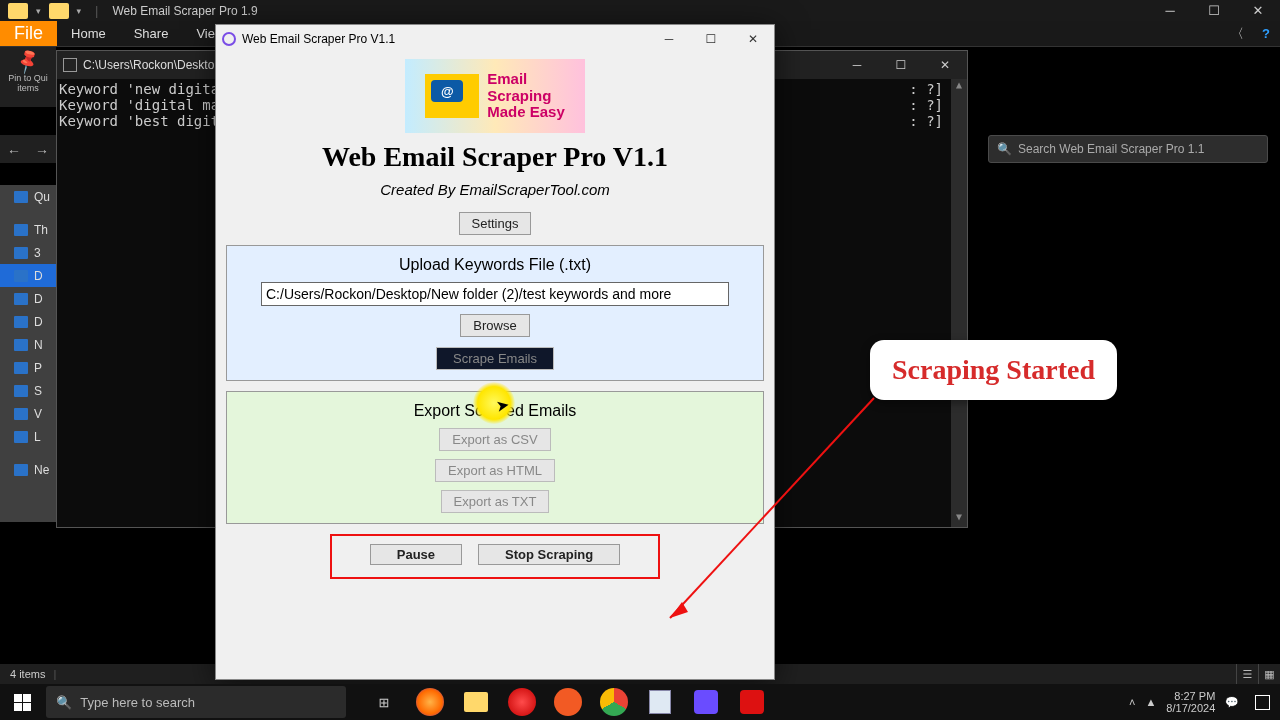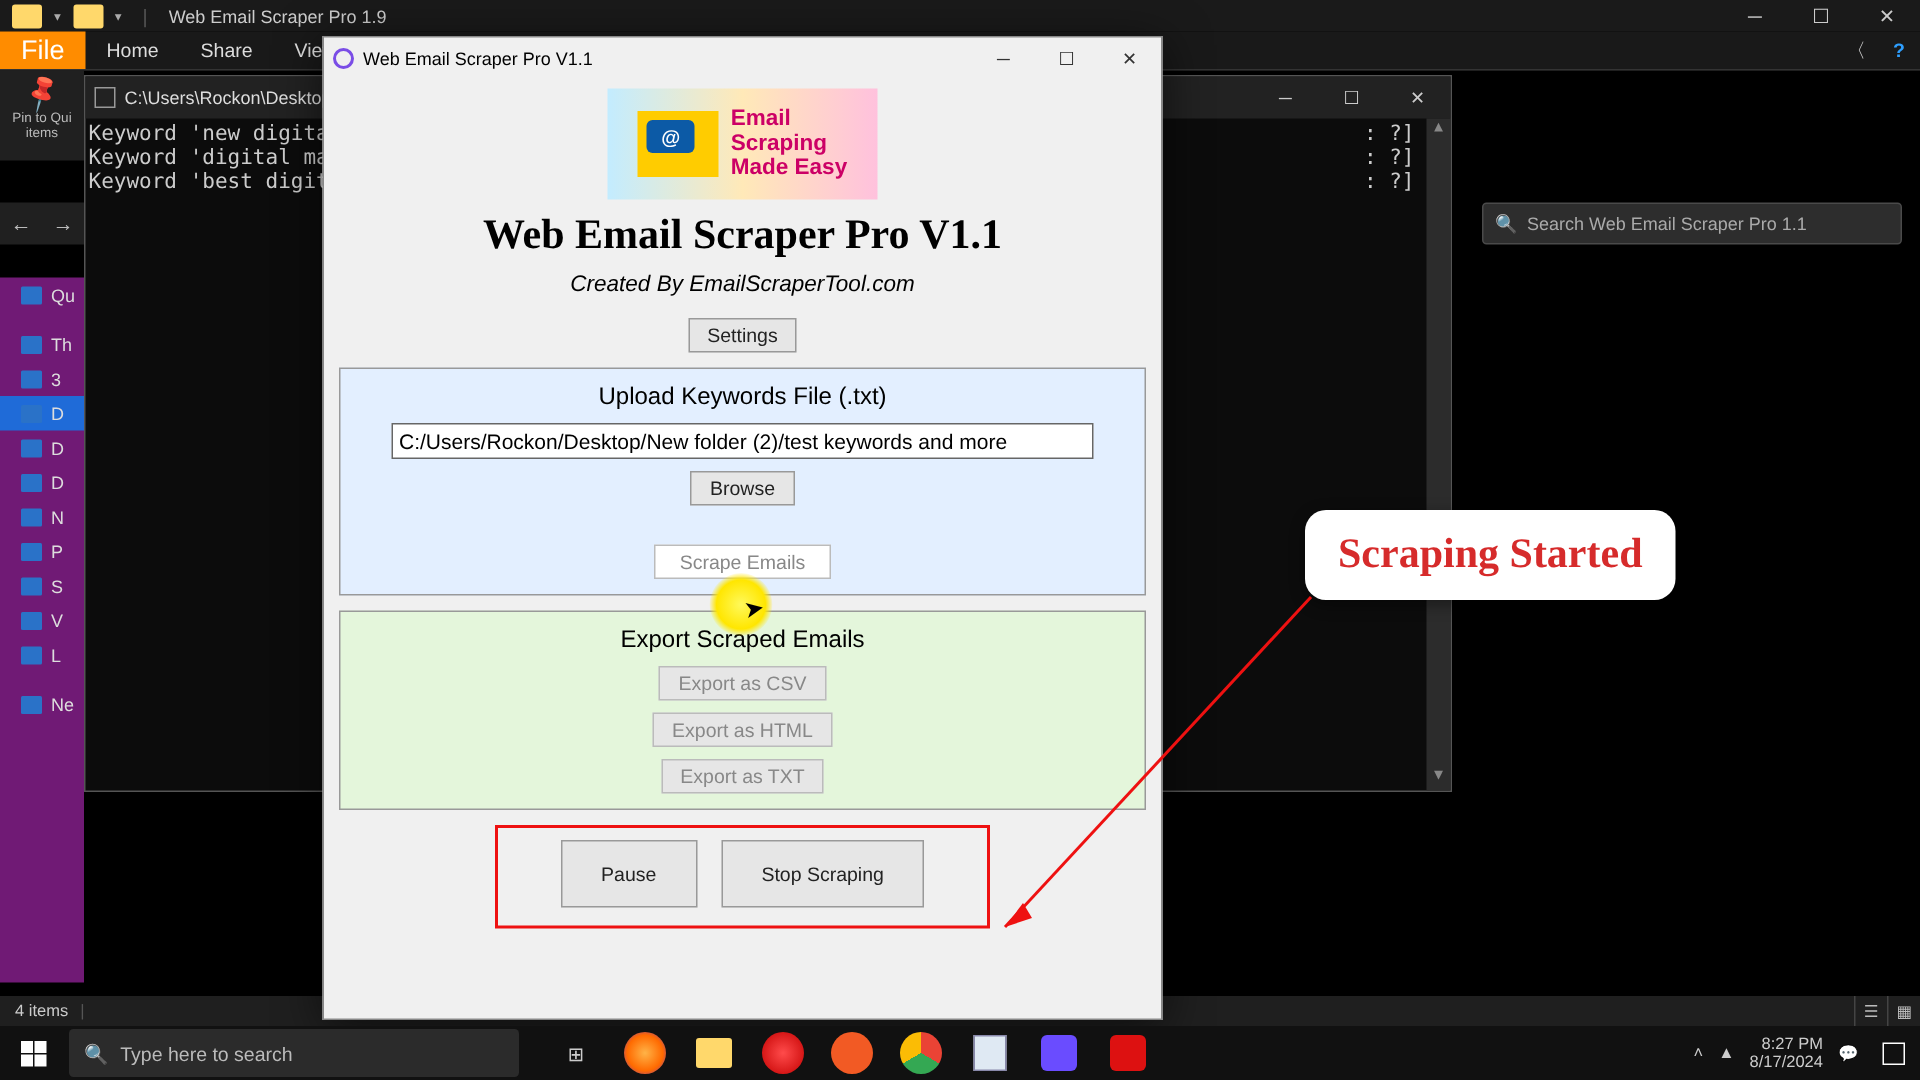--- a/index.html
+++ b/index.html
@@ -59,22 +59,22 @@
 .bgnav { position:absolute; left:0; top:135px; width:56px; height:28px;
   background:#202020; display:flex; align-items:center; justify-content:space-around; color:#bbb;}
 .navarr { font-size:14px; }
 
 .search-box { position:absolute; right:12px; top:135px; width:280px; height:28px;
   background:#2d2d2d; border:1px solid #4a4a4a; border-radius:3px; display:flex; align-items:center;
   color:#aaa; padding:0 8px; gap:6px; font-size:12px;}
 .search-box .magnify{font-size:12px;}
 
 
-.sidebar { position:absolute; left:0; top:185px; width:56px; height:470px;
-  background:#701a75; }
+.sidebar { position:absolute; left:0; top:185px; width:56px; height:337px;
+  background:#404040; }
 .sidebar .item { height:23px; display:flex; align-items:center; padding-left:14px;
   color:#ddd; font-size:12px; gap:6px;}
 .sidebar .item .sqicon { width:14px; height:12px; background:#2a72c8; border-radius:1px;}
 .sidebar .item.star .sqicon{background:#2a72c8;}
 .sidebar .sel { background:#1f6bd8;}
 .sidebar .spacer{height:10px;}
 
 
 .statusbar { position:absolute; left:0; bottom:36px; width:1280px; height:20px;
   background:#1f1f1f; color:#ccc; font-size:11px; display:flex; align-items:center; padding-left:10px;}
@@ -129,29 +129,29 @@
 .btn{background:#e6e6e6;border:1px solid #999;padding:3px 12px;font-size:13px;color:#222;}
 .btn.dis{color:#888;border-color:#bbb;}
 .centered{text-align:center;}
 
 .panel{margin:10px 10px;border:1px solid #999;padding:10px;}
 .panel.blue{background:#e3efff;}
 .panel.green{background:#e4f6db;}
 .panel .ptitle{text-align:center;font-size:16px;margin-bottom:8px;}
 .pathbox{display:block;margin:0 auto 8px auto;width:468px;height:24px;border:1px solid #666;background:#fff;
   font-size:14px;padding:2px 4px;color:#000;}
-.scrapebtn{margin-top:26px;border:1px solid #777;background:#ffffff;color:#777;padding:3px 16px;position:relative;}
+.scrapebtn{margin-top:10px;border:1px solid #777;background:#0f172a;color:#777;padding:3px 16px;position:relative;}
 .yellow-cursor{position:absolute;left:473px;top:382px;width:42px;height:42px;border-radius:50%;
   background:radial-gradient(circle,#fff95b 0%,#ffe600 55%,rgba(255,230,0,0) 72%);pointer-events:none;}
 .cursor{position:absolute;left:496px;top:396px;font-size:16px;color:#000;transform:rotate(-10deg);pointer-events:none;}
 
 .statusbox{margin:6px auto;width:330px;border:2px solid #e11;padding:8px 12px 12px 12px;text-align:center;}
 .statusbox .msg{font-size:15px;margin-bottom:10px;}
 .statusbox .row{display:flex;justify-content:center;gap:16px;}
-.statusbox .row .btn{padding:14px 26px;}
+.statusbox .row .btn{padding:2px 26px;font-weight:bold;}
 
 
 .callout{position:absolute;left:870px;top:340px;background:#fff;border-radius:14px;
   padding:14px 22px;color:#d62b2b;font-family:Georgia,"Segoe UI",serif;font-weight:bold;font-size:28px;
   box-shadow:0 3px 10px rgba(0,0,0,.4);}
 .arrow-svg{position:absolute;left:660px;top:394px;pointer-events:none;}
 
 </style>
 </head>
 <body>

